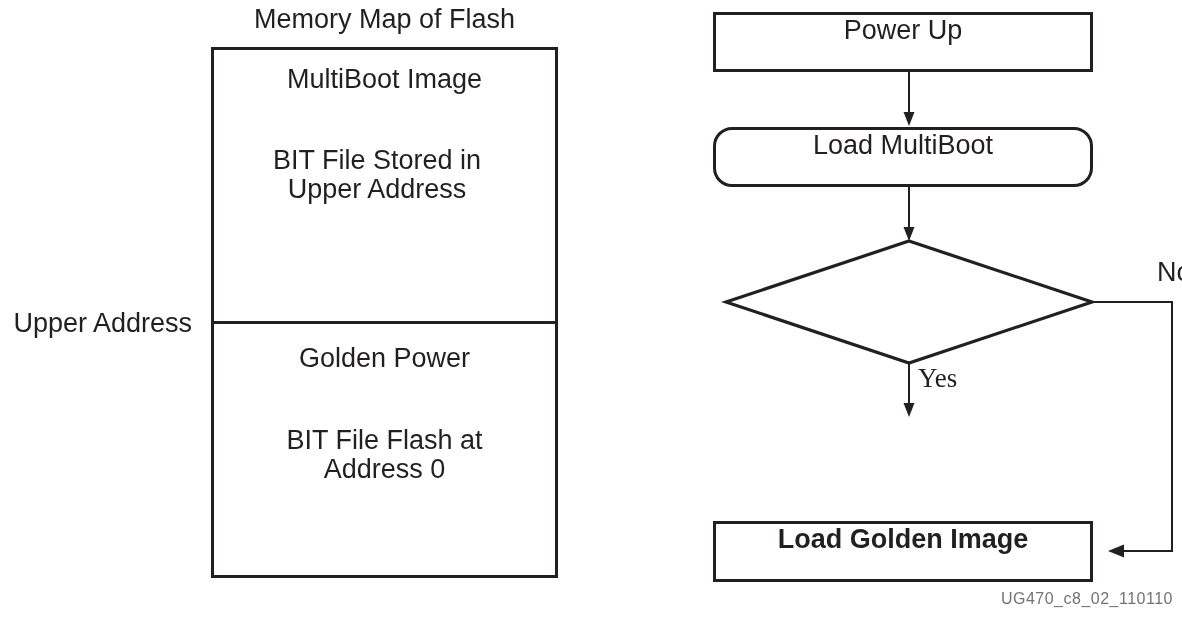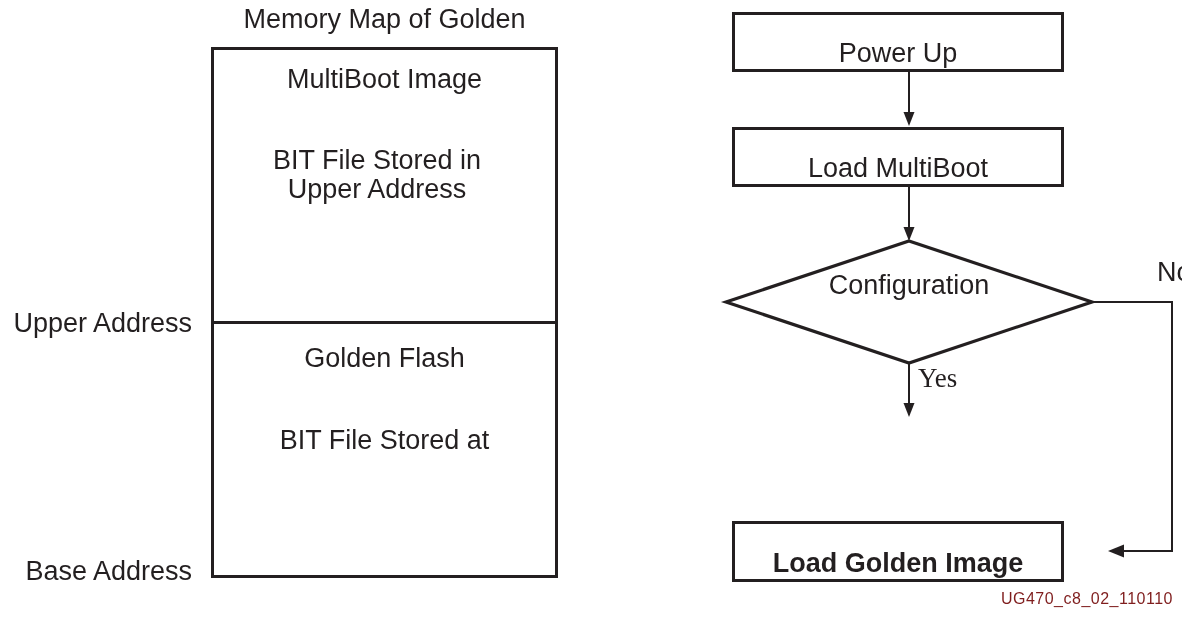--- a/index.html
+++ b/index.html
@@ -35,82 +35,81 @@
     position: absolute;
     left: 0; top: 271px;
     width: 100%; height: 3px;
     background: #231f20;
   }
 
   
   .fc-box {
     position: absolute;
     left: 713px;
-    width: 332px;
+    width: 380px;
     border: 3px solid #231f20;
     box-sizing: border-box;
     background: #ffffff;
     display: flex;
-    align-items: flex-end;
+    align-items: flex-start;
     justify-content: center;
     font-size: 27px;
     color: #231f20;
-    margin-left: 19px;
   }
   .fc-svg {
     position: absolute;
     left: 0; top: 0;
     width: 1182px; height: 618px;
     pointer-events: none;
   }
   .caption {
     position: absolute;
     right: 9px; top: 589px;
     font-size: 16px;
     line-height: 20px;
-    color: #7f1d1d;
+    color: #737373;
     letter-spacing: 0.5px;
   }
   .diamond-label {
     position: absolute;
     left: 759px; top: 268px;
     width: 300px;
     text-align: center;
     font-size: 27px;
     line-height: 34px;
     color: #231f20;
   }
 </style>
 </head>
 <body>
 
 <div class="canvas">
 
-  <div class="txt center" style="left:211px; top:5px; width:347px;">Memory Map of Golden</div>
+  <div class="txt center" style="left:211px; top:5px; width:347px;">Memory Map of Flash</div>
 
   <div class="mm-rect">
     <div class="mm-divider"></div>
   </div>
 
   <div class="txt center" style="left:211px; top:65px; width:347px;">MultiBoot Image</div>
 
   <div class="txt center" style="left:211px; top:146px; width:332px;">
     <div>BIT File Stored in</div>
     <div>Upper Address</div>
   </div>
 
-  <div class="txt center" style="left:211px; top:344px; width:347px;">Golden Flash</div>
+  <div class="txt center" style="left:211px; top:344px; width:347px;">Golden Power</div>
 
   <div class="txt center" style="left:211px; top:426px; width:347px;">
-    <div>BIT File Stored at</div>
+    <div>BIT File Flash at</div>
+    <div>Address 0</div>
   </div>
 
   <div class="txt right" style="left:0; top:309px; width:192px;">Upper Address</div>
 
-  <div class="txt right" style="left:0; top:557px; width:192px;">Base Address</div>
 
   <svg class="fc-svg" viewBox="0 0 1182 618">
 
     <g>
       <line x1="909" y1="72" x2="909" y2="114" stroke="#231f20" stroke-width="2"></line>
       <polygon points="909,126 903.5,112 914.5,112" fill="#231f20"></polygon>
     </g>
 
     <g>
       <line x1="909" y1="187" x2="909" y2="229" stroke="#231f20" stroke-width="2"></line>
@@ -127,26 +126,25 @@
     <g>
       <polyline points="1092,302 1172,302 1172,551 1124,551" fill="none" stroke="#231f20" stroke-width="2"></polyline>
       <polygon points="1108,551 1124,544.5 1124,557.5" fill="#231f20"></polygon>
     </g>
   </svg>
 
   <div class="fc-box" style="top:12px; height:60px;">
     <span>Power Up</span>
   </div>
 
-  <div class="fc-box" style="top:127px; height:60px;">
+  <div class="fc-box" style="top:127px; height:60px;border-radius:19px;">
     <span>Load MultiBoot</span>
   </div>
 
   <div class="diamond-label">
-    <div>Configuration</div>
   </div>
 
   <div class="txt" style="left:1157px; top:258px;">No</div>
 
   <div class="txt" style="left:918px; top:364px;font-family:Liberation Serif, serif;">Yes</div>
 
 
   <div class="fc-box" style="top:521px; height:61px;font-weight:bold;">
     <span>Load Golden Image</span>
   </div>

